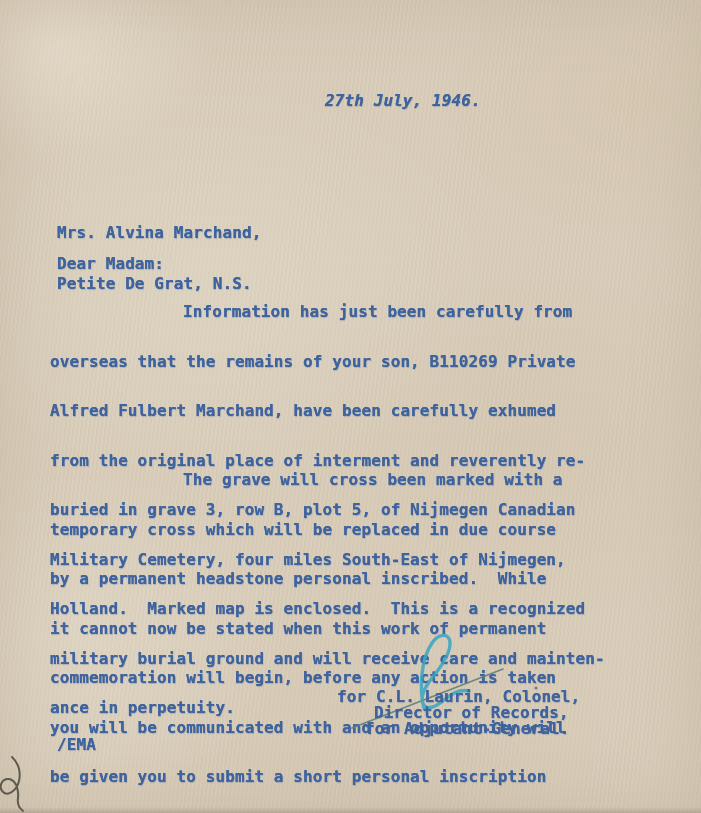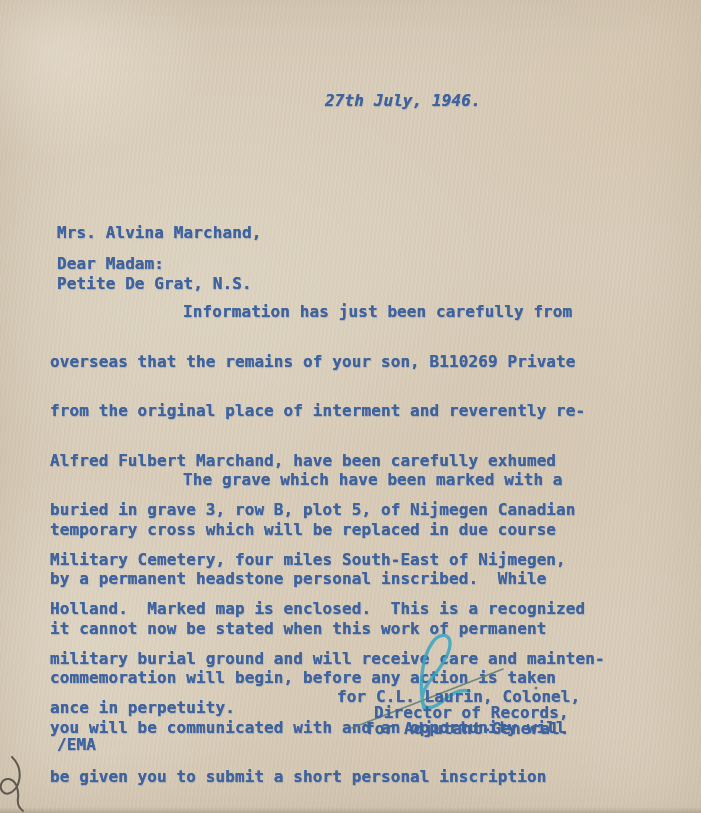--- a/index.html
+++ b/index.html
@@ -52,31 +52,31 @@
   <div class="typed recipient">
     <div class="line">Mrs. Alvina Marchand,</div>
     <div class="line">Petite De Grat, N.S.</div>
   </div>
 
   <div class="typed salutation">Dear Madam:</div>
 
   <div class="typed para para1">
     <div class="line first">Information has just been carefully from</div>
     <div class="line">overseas that the remains of your son, B110269 Private</div>
+    <div class="line">Alfred Fulbert Marchand, have been carefully exhumed</div>
     <div class="line">from the original place of interment and reverently re-</div>
-    <div class="line">Alfred Fulbert Marchand, have been carefully exhumed</div>
     <div class="line">buried in grave 3, row B, plot 5, of Nijmegen Canadian</div>
     <div class="line">Military Cemetery, four miles South-East of Nijmegen,</div>
     <div class="line">Holland.  Marked map is enclosed.  This is a recognized</div>
     <div class="line">military burial ground and will receive care and mainten-</div>
     <div class="line">ance in perpetuity.</div>
   </div>
 
   <div class="typed para para2">
-    <div class="line first">The grave which have been marked with a</div>
+    <div class="line first">The grave will cross been marked with a</div>
     <div class="line">temporary cross which will be replaced in due course</div>
     <div class="line">by a permanent headstone personal inscribed.  While</div>
     <div class="line">it cannot now be stated when this work of permanent</div>
     <div class="line">commemoration will begin, before any action is taken</div>
     <div class="line">you will be communicated with and an opportunity will</div>
     <div class="line">be given you to submit a short personal inscription</div>
     
     
     
   </div>

